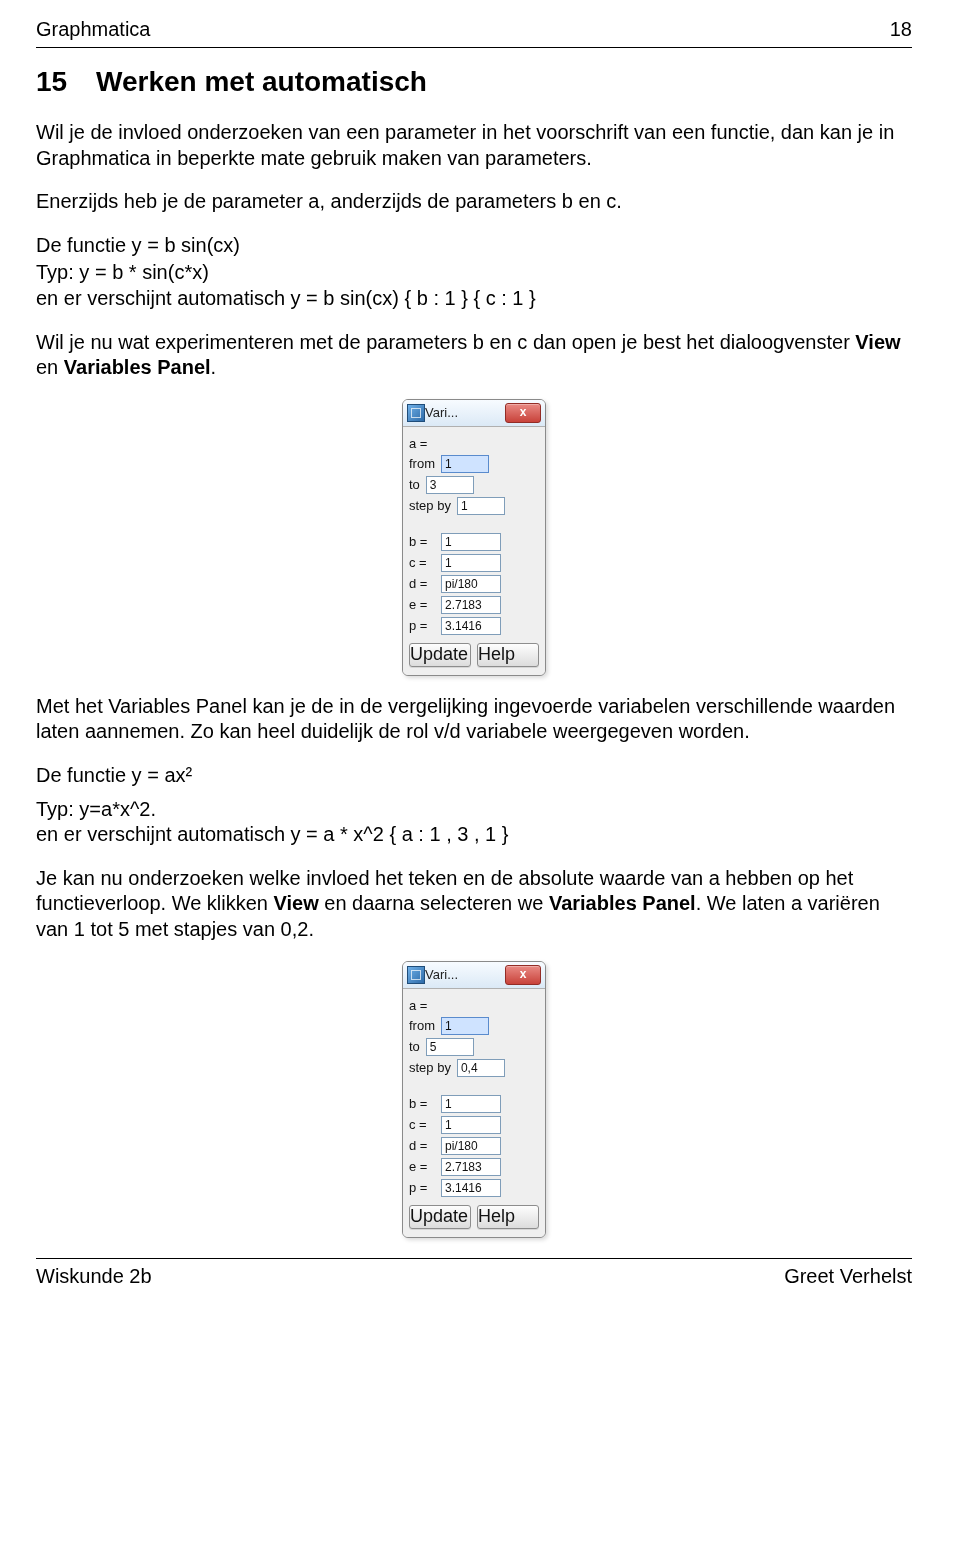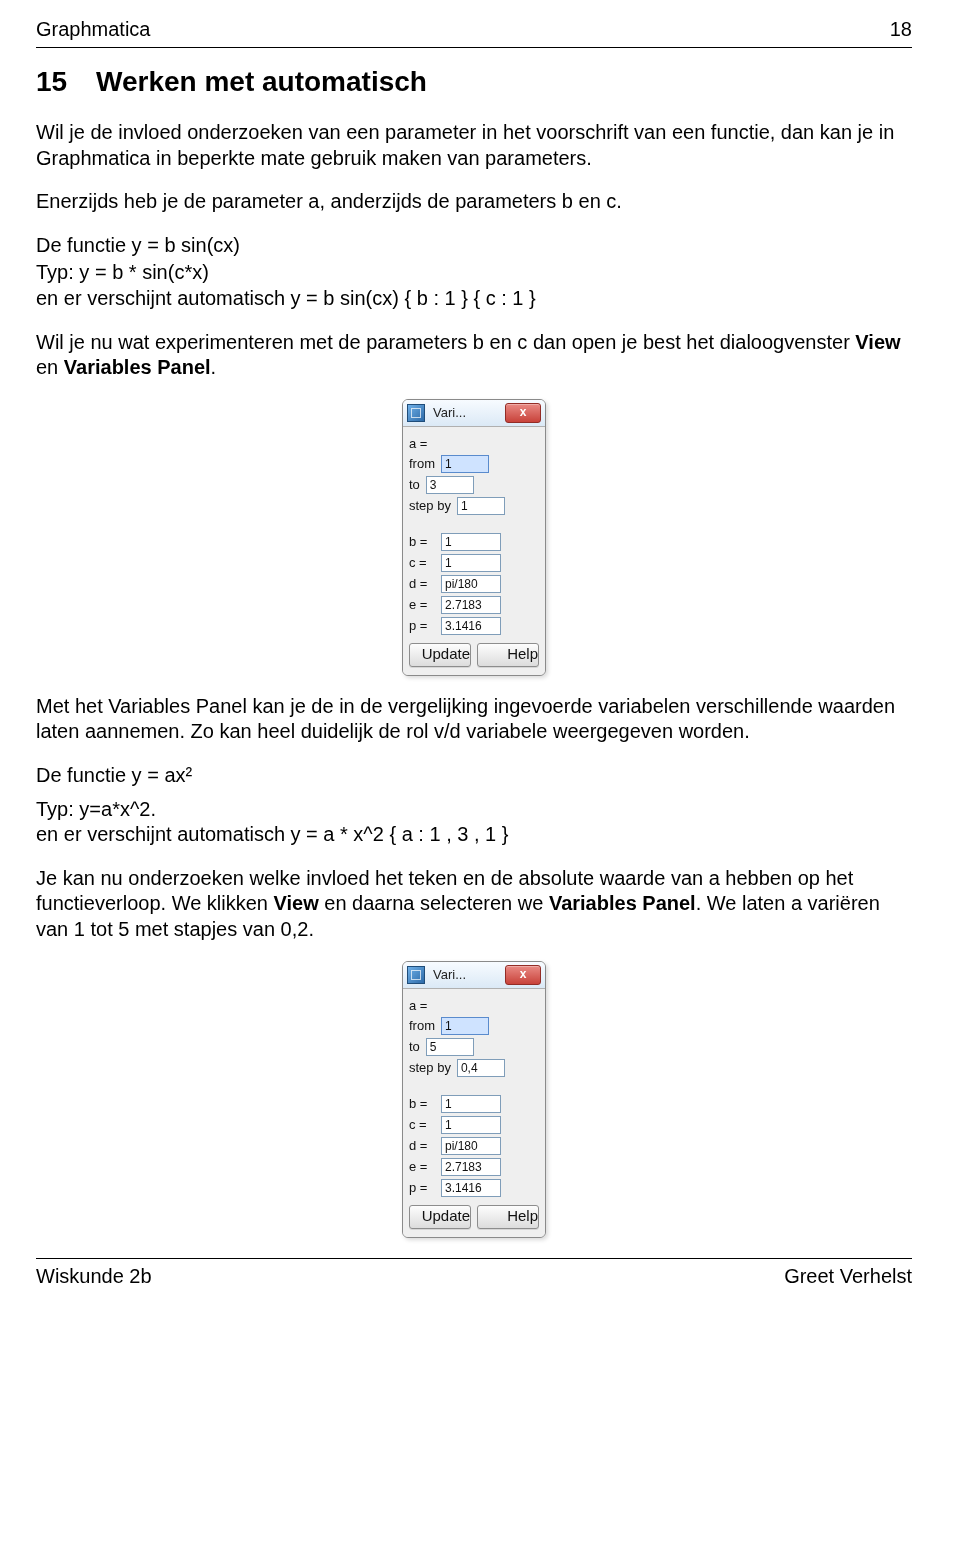--- a/index.html
+++ b/index.html
@@ -63,21 +63,21 @@
     overflow: hidden;
     font-size: 14px;
   }
   .titlebar {
     display: flex;
     align-items: center;
     height: 26px;
     background: linear-gradient(to bottom, #f7fbff, #dbe9f6);
     border-bottom: 1px solid #b0b0b0;
     padding: 0 4px;
-    gap: 8px;
+    gap: 0;
   }
   .appicon {
     width: 16px; height: 16px;
     background: linear-gradient(135deg, #6fb0e8, #2d6aa8);
     border: 1px solid #1f4d7a;
     position: relative;
     flex: 0 0 auto;
   }
   .appicon::before {
     content:"";
@@ -126,22 +126,22 @@
   .row .inp.w1 { width: 48px; }
   .row .inp.w2 { width: 60px; }
   .spacer { height: 12px; }
   .btnbar { display:flex; gap:6px; margin-top:8px; }
   .winbtn {
     flex:1;
     height: 22px;
     border: 1px solid #8d8d8d;
     border-radius: 3px;
     background: linear-gradient(to bottom, #fdfdfd, #dcdcdc);
-    font-size: 15px;
-    text-align: right;
+    font-size: 18px;
+    text-align: left;
     line-height: 20px;
     box-shadow: 0 1px 0 rgba(0,0,0,0.1);
   }
 </style>
 </head>
 <body>
 
 <div class="page">
 
   <div class="header-row">

